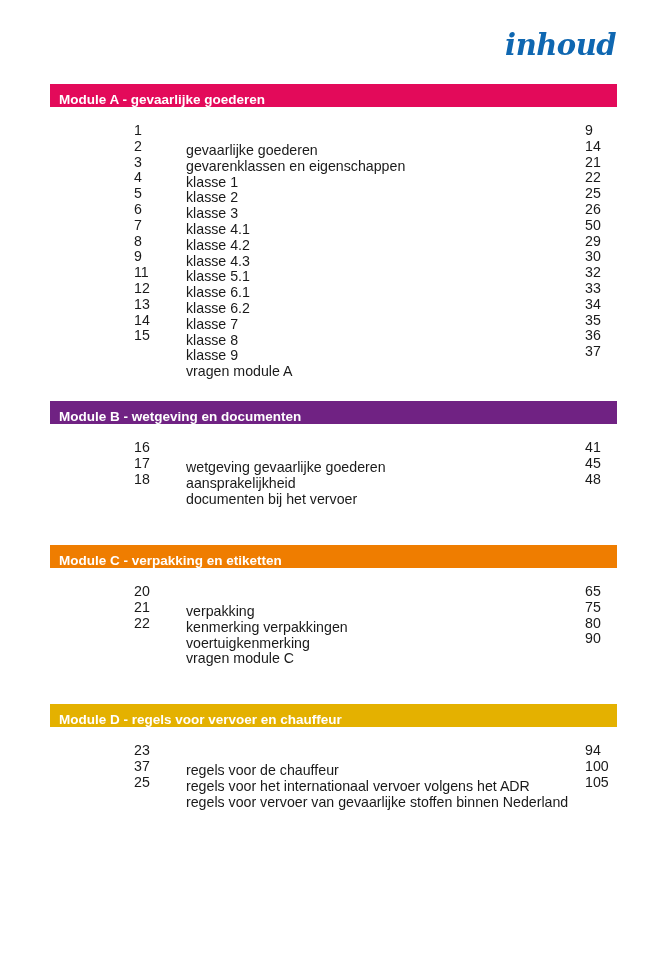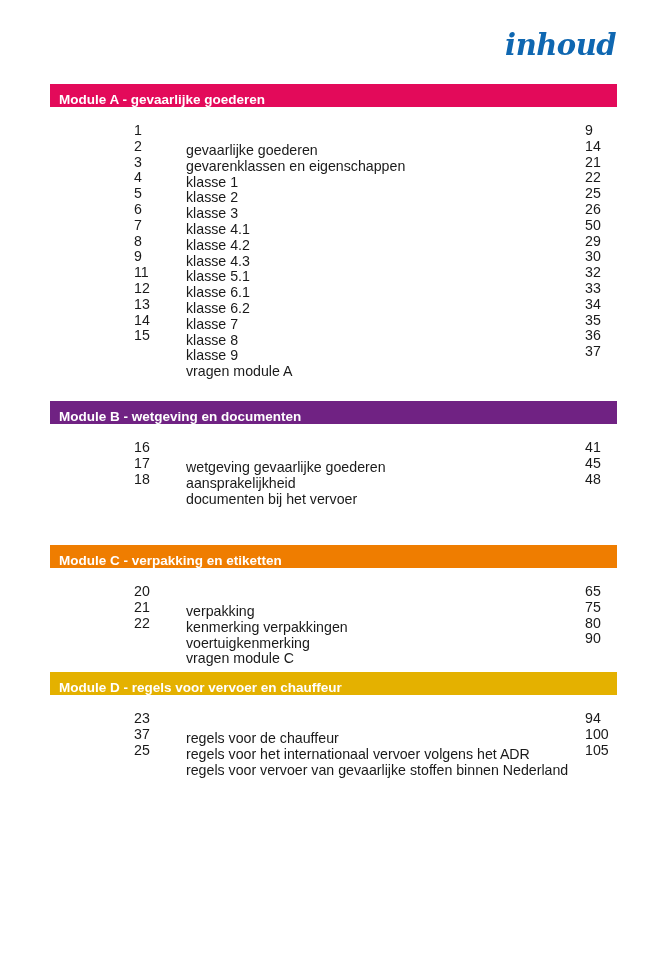--- a/index.html
+++ b/index.html
@@ -140,21 +140,21 @@
       </div>
       <div class="row">
         <span class="num"></span>
         <span class="lbl">vragen module C</span>
         <span class="pg">90</span>
       </div>
     </div>
 </div>
 
 <div class="module" style="top:672px;">
-  <div class="bar" style="background:#e4b100;">Module D - regels voor vervoer en chauffeur</div>
+  <div class="bar" style="background:#e4b100;margin-top:32px;">Module D - regels voor vervoer en chauffeur</div>
   <div class="rows">
       <div class="row">
         <span class="num">23</span>
         <span class="lbl">regels voor de chauffeur</span>
         <span class="pg">94</span>
       </div>
       <div class="row">
         <span class="num">37</span>
         <span class="lbl">regels voor het internationaal vervoer volgens het ADR</span>
         <span class="pg">100</span>

